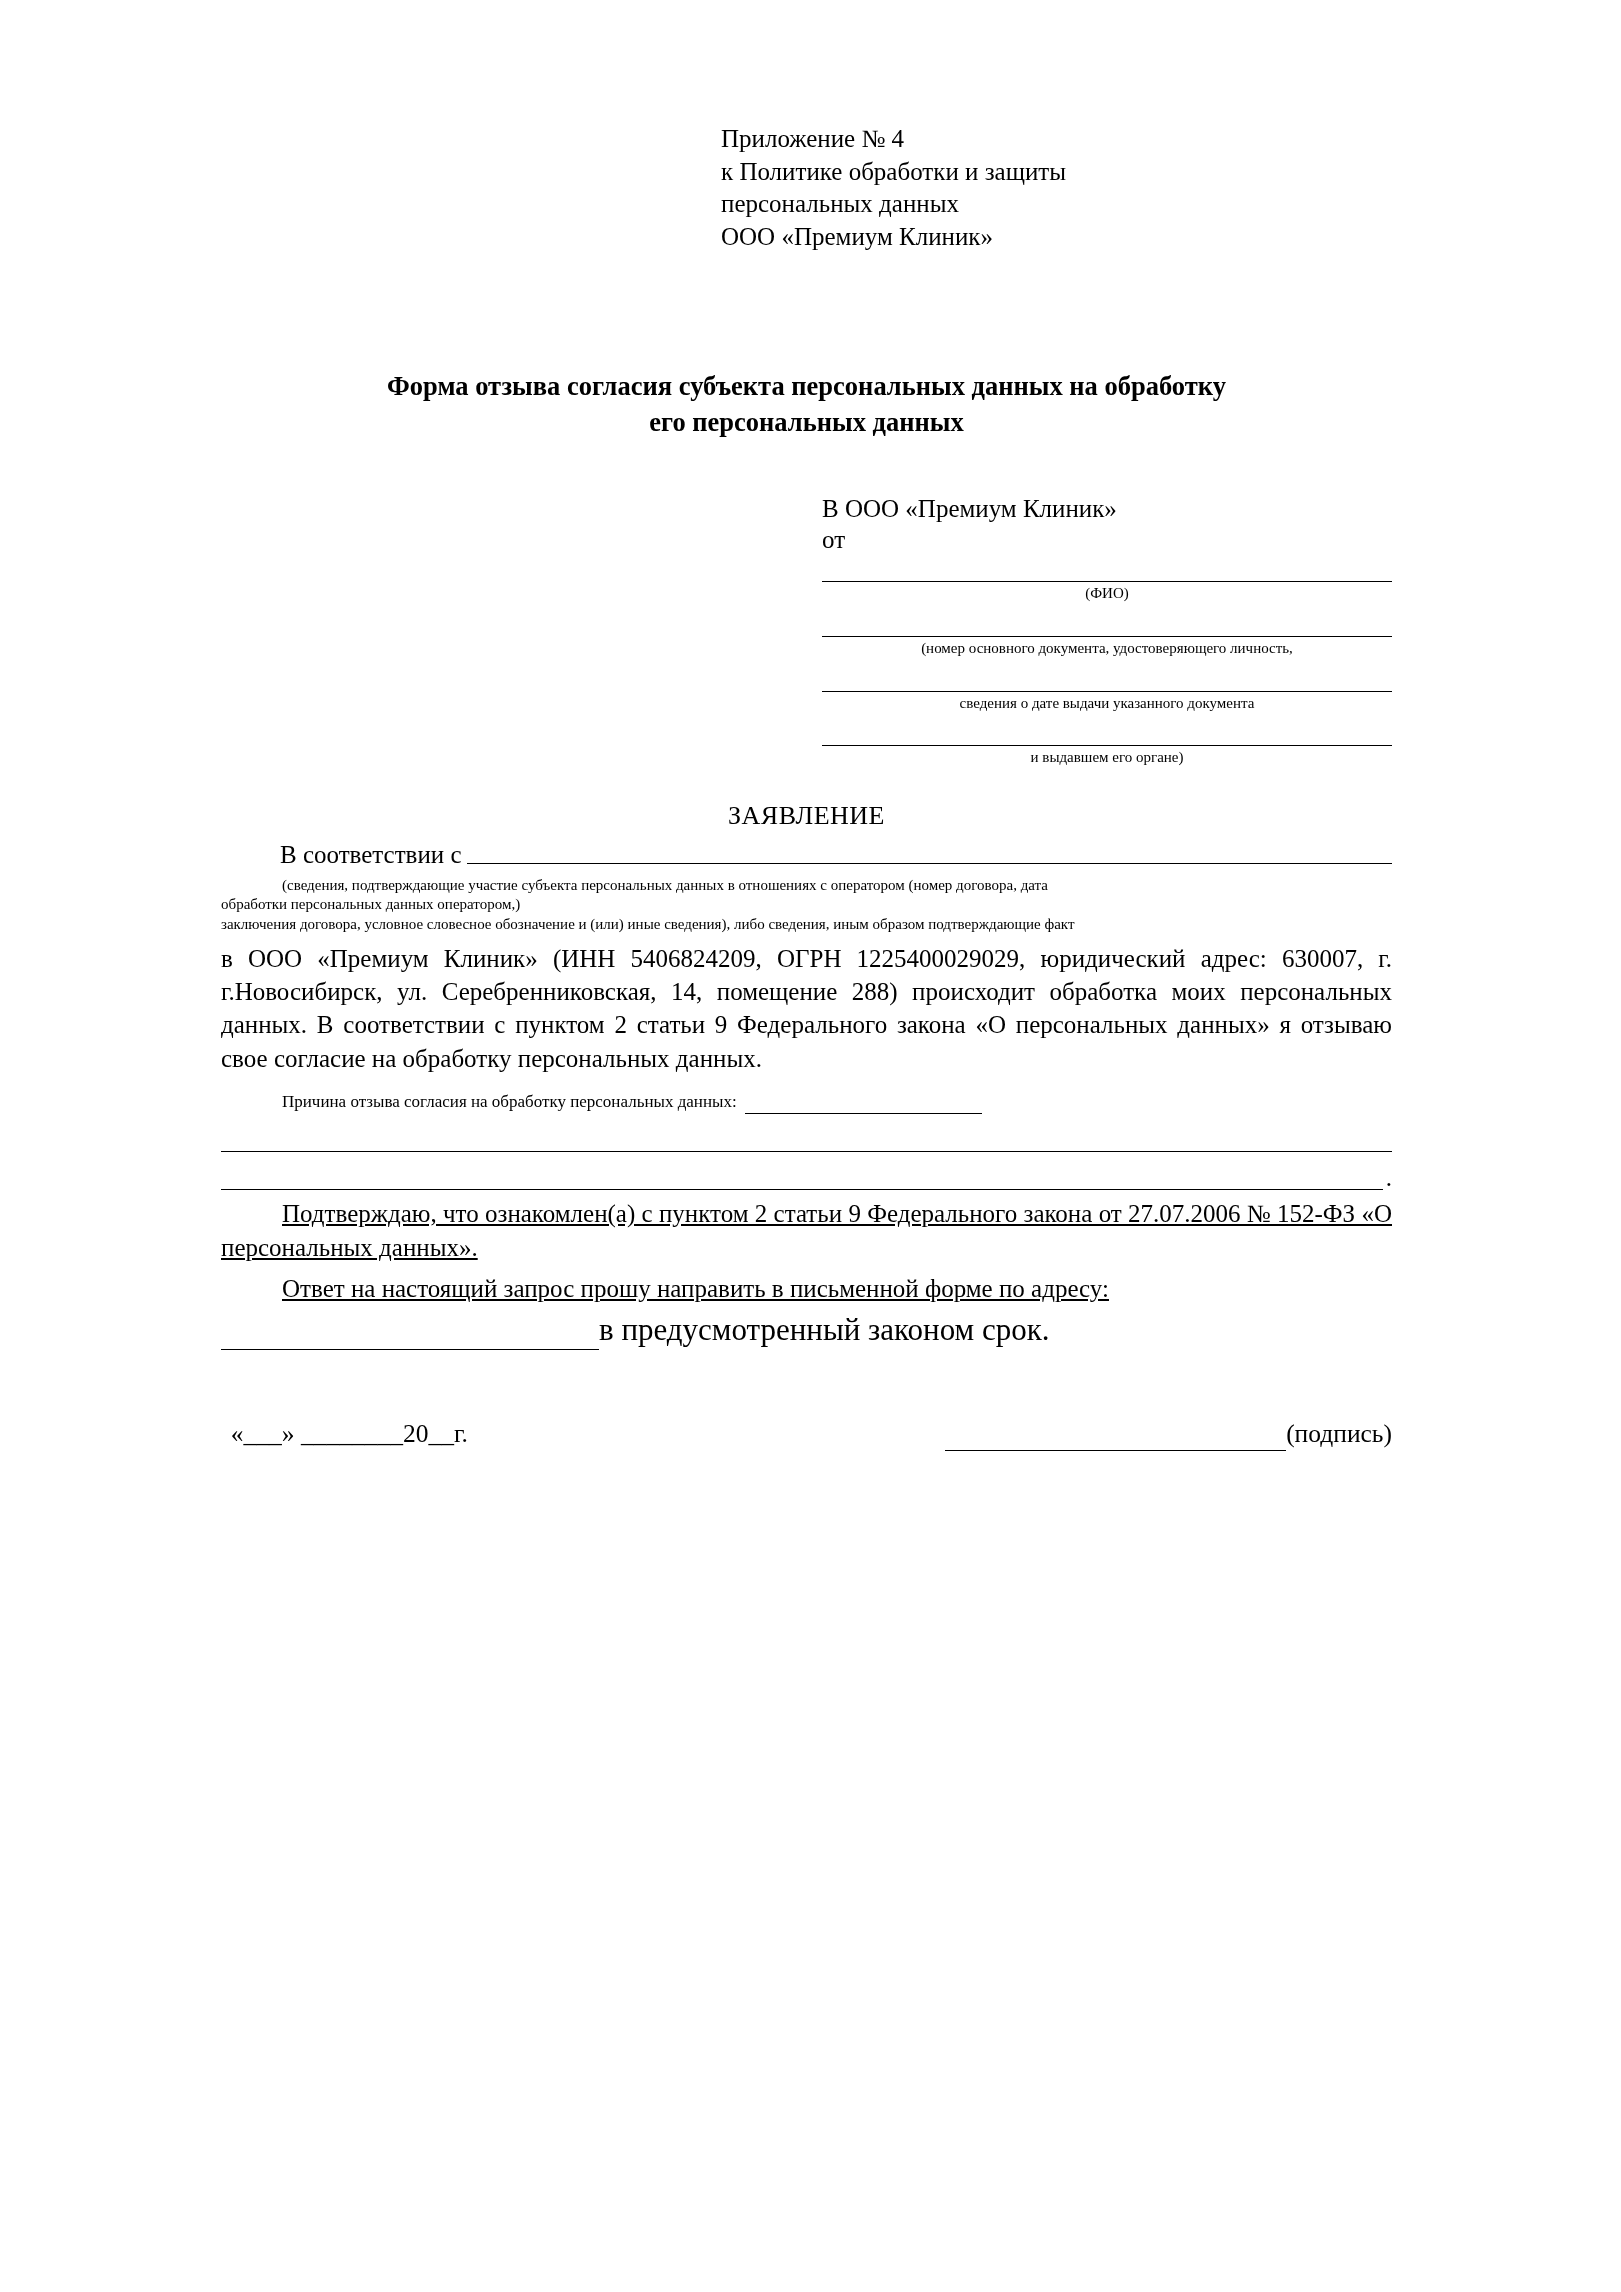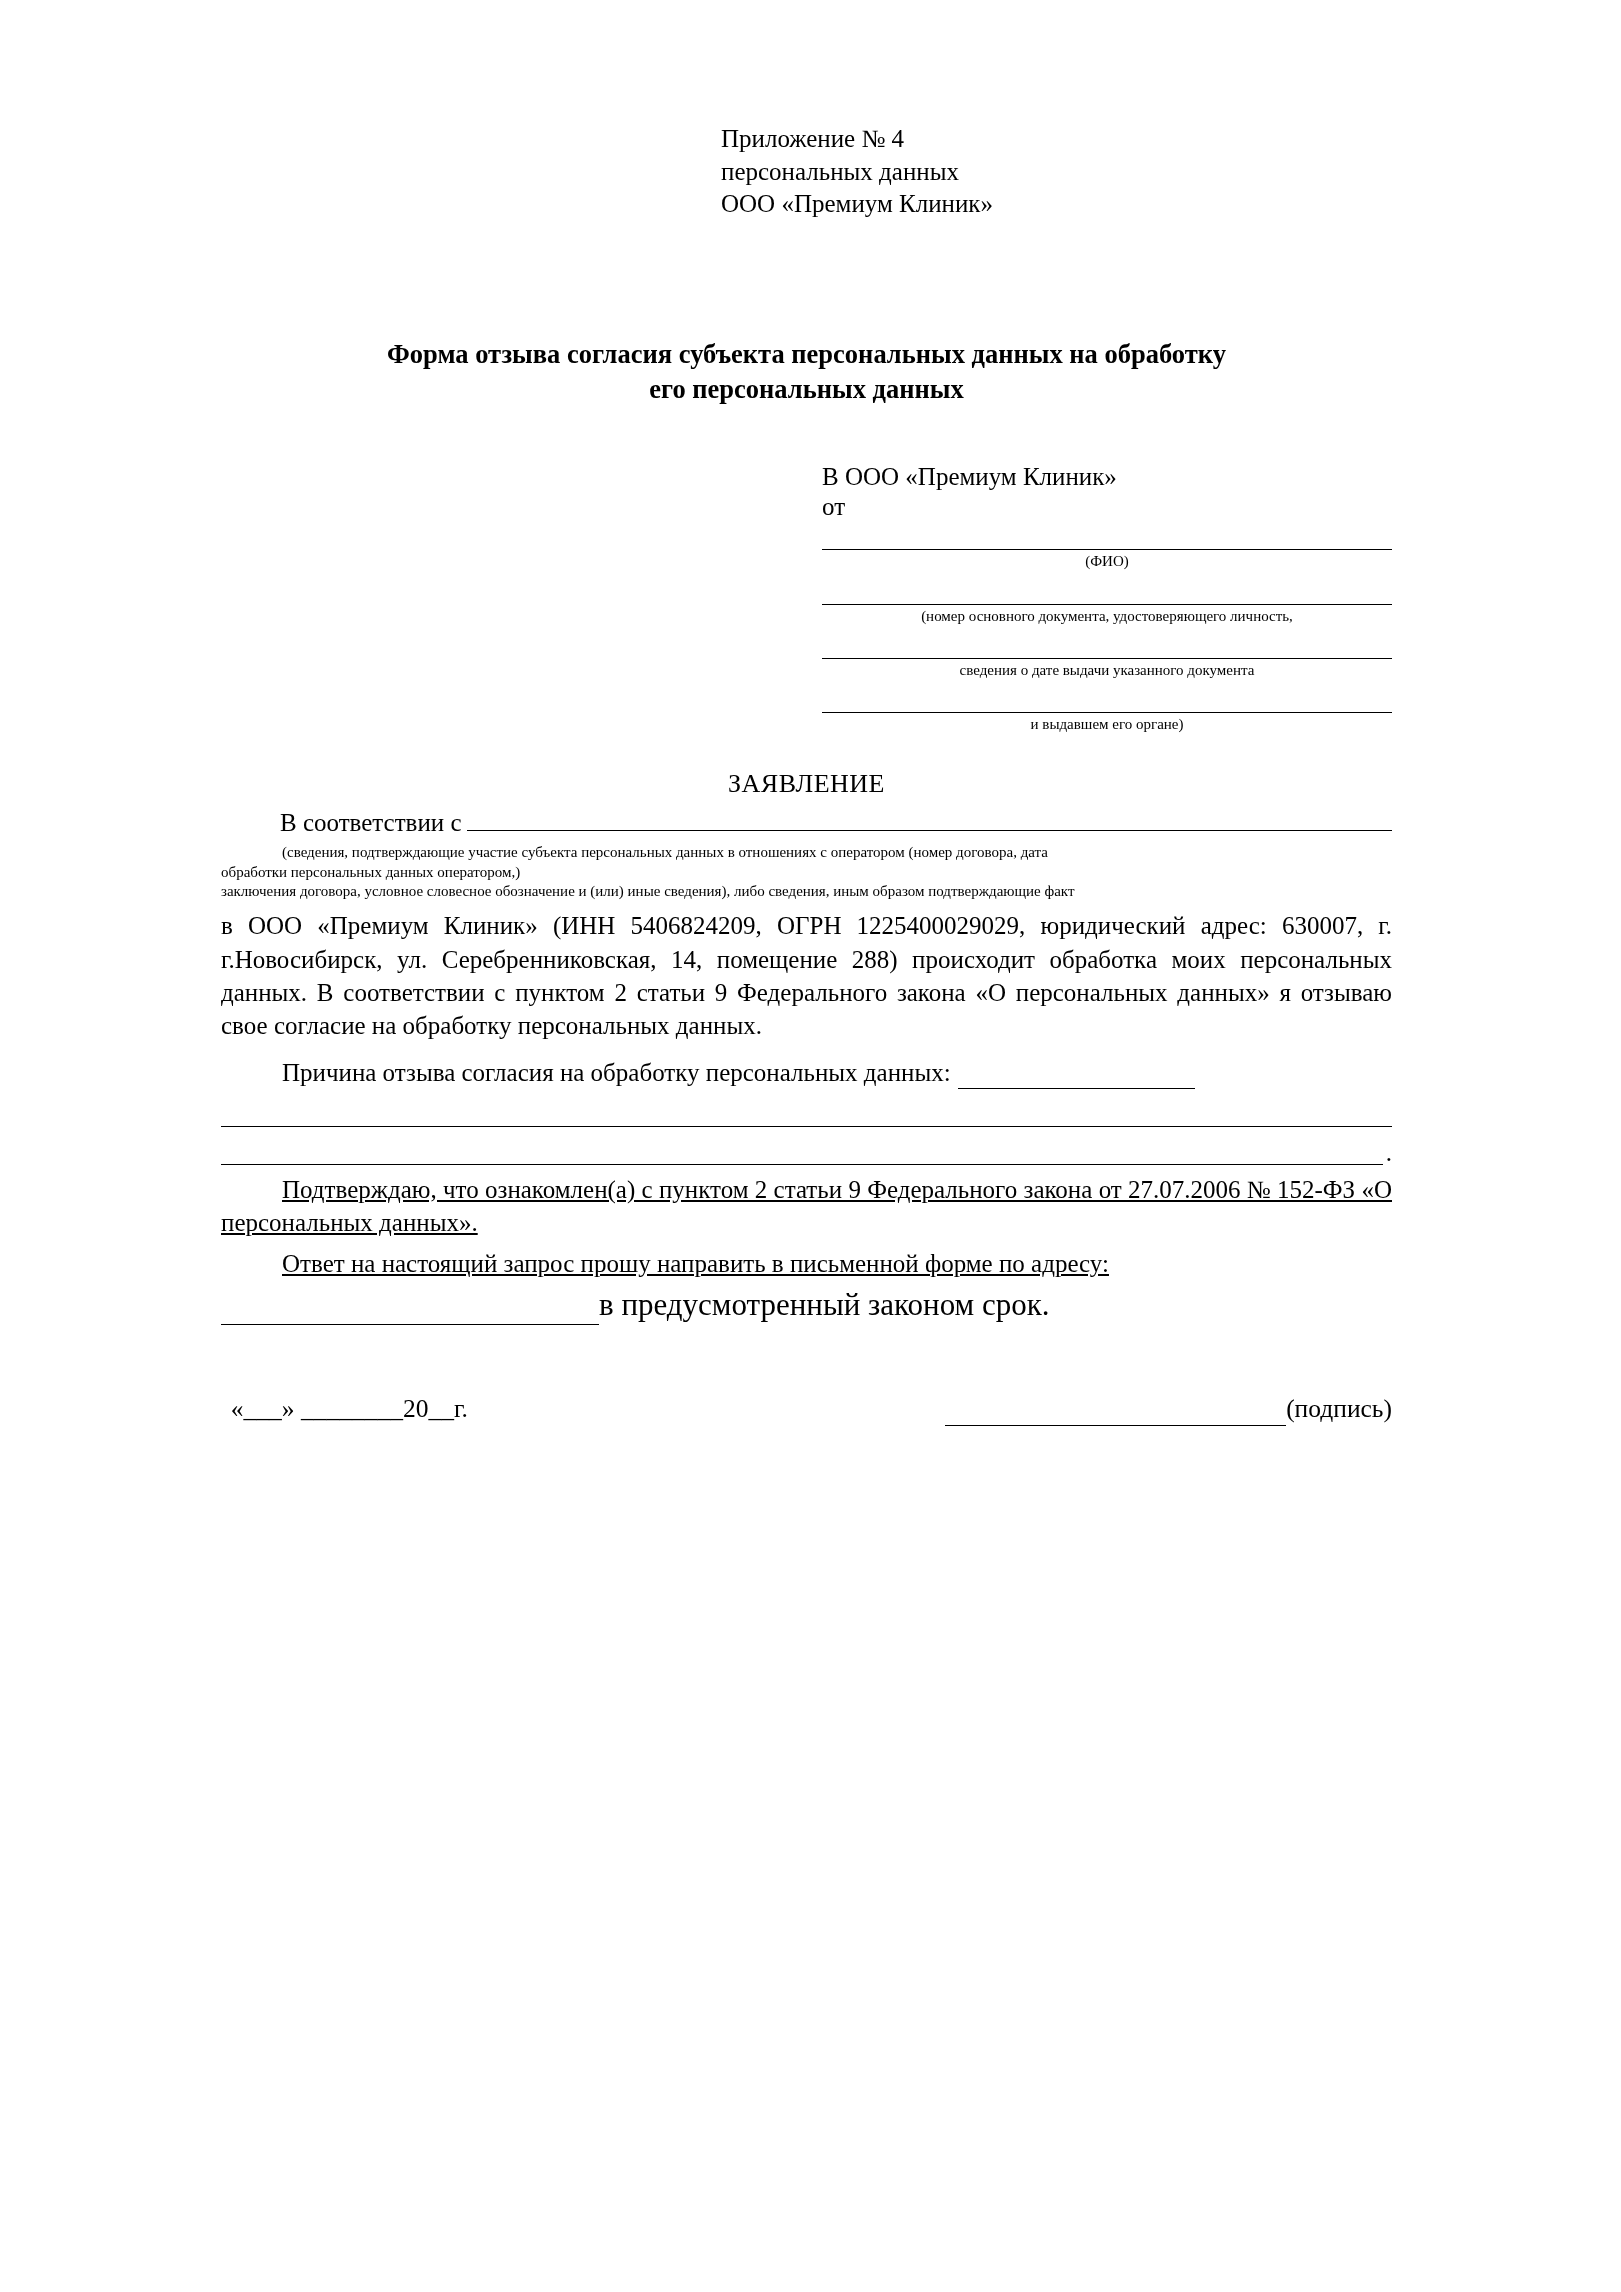--- a/index.html
+++ b/index.html
@@ -119,21 +119,21 @@
     line-height: 1.33;
     text-align: justify;
   }
   .para.just-all { text-align: justify; text-align-last: left; }
   .indent-first { text-indent: 61px; text-decoration: underline; }
 
   .reason-row {
     display: flex;
     align-items: flex-end;
     margin-top: 13.7px;
-    font-size: 25px;
+    font-size: 17px;
   }
   .reason-row .lbl { white-space: nowrap; text-indent: 0; padding-left: 61px;}
   .reason-row .rule {
     width: 237px;
     border-bottom: 1.6px solid #000;
     height: 24.5px;
     margin-left: 7.8px;
   }
   .full-rule {
     border-bottom: 1.6px solid #000;
@@ -186,20 +186,21 @@
   .sign-row .sign-lbl { white-space: nowrap; }
 </style>
 </head>
 <body>
 
 <div class="page">
   <div class="content">
 
     <div class="header-block">
       <div>Приложение № 4</div>
+      <div>к Политике обработки и защиты</div>
       <div>персональных данных</div>
       <div>ООО «Премиум Клиник»</div>
     </div>
 
     <div class="doc-title">
       <div>Форма отзыва согласия субъекта персональных данных на обработку</div>
       <div>его персональных данных</div>
     </div>
 
     <div class="addressee">

